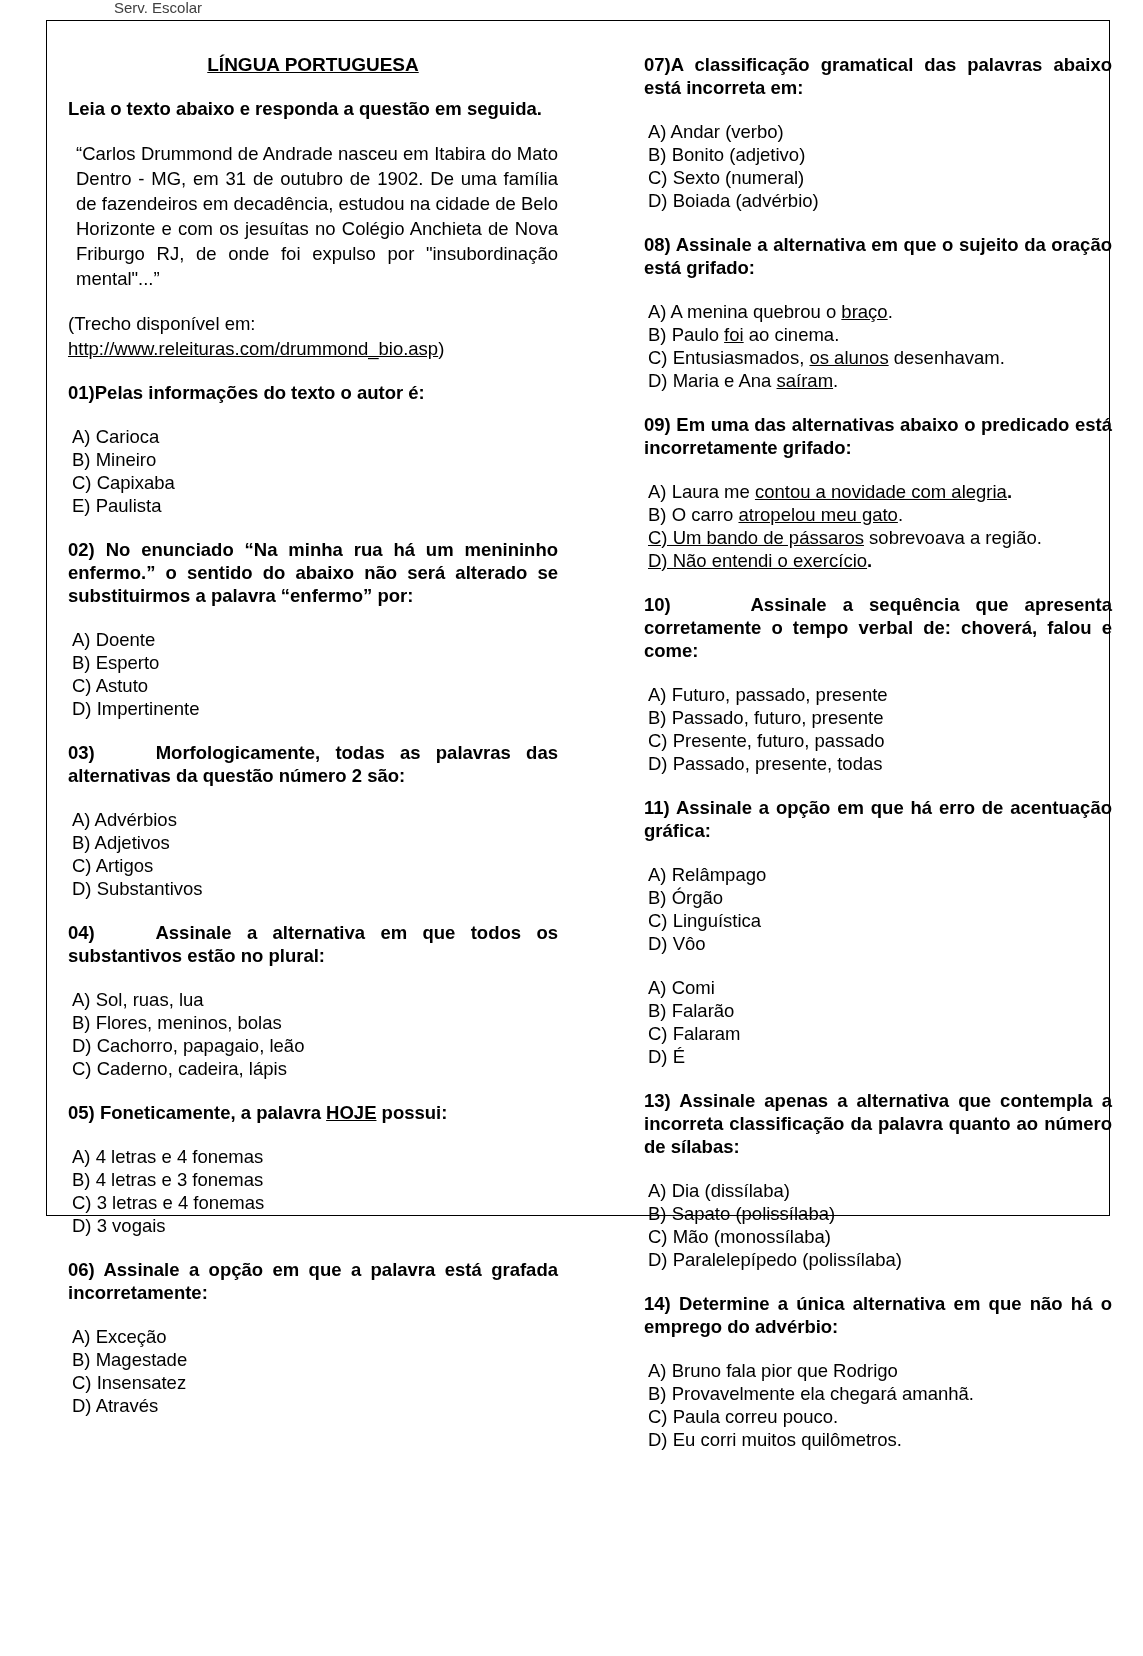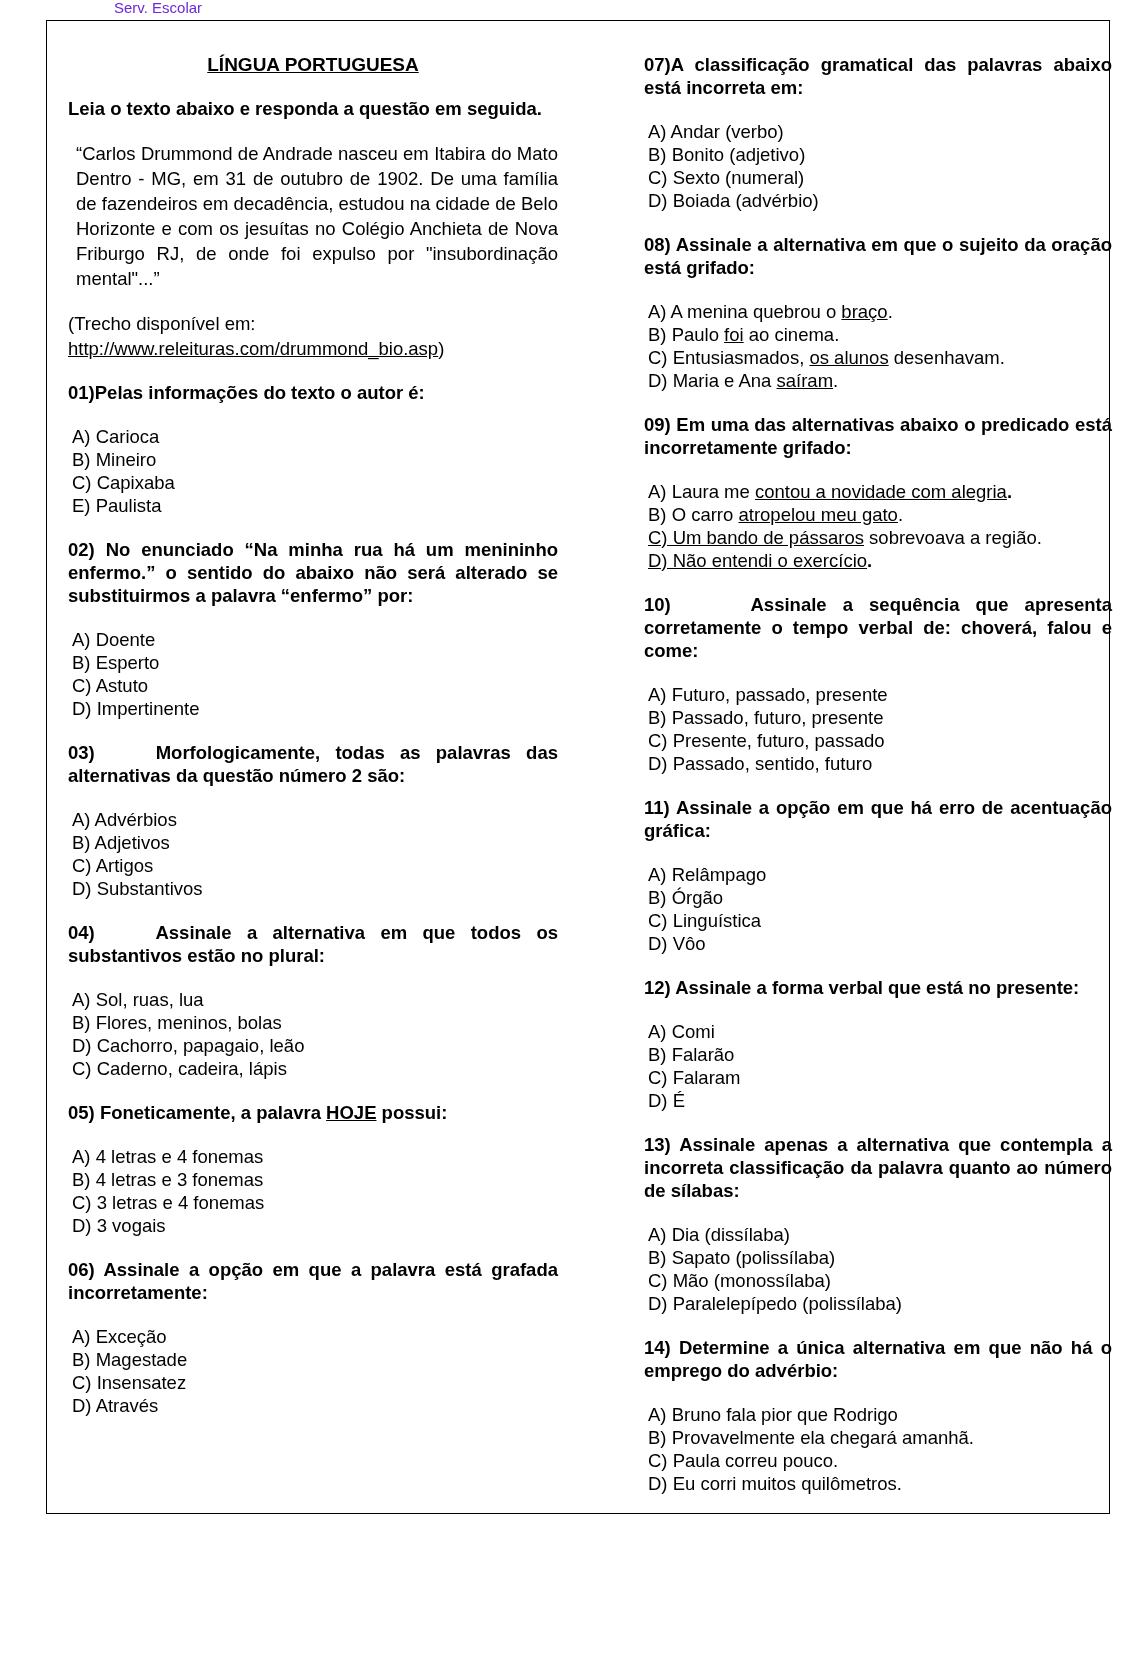--- a/index.html
+++ b/index.html
@@ -2,25 +2,25 @@
 <html><head>
 <meta charset="utf-8">
 <style>
   html, body { margin: 0; padding: 0; background: #ffffff; }
   body {
     width: 1143px; height: 1656px; position: relative; overflow: hidden;
     font-family: "Liberation Sans", sans-serif; color: #000;
   }
   .header-label {
     position: absolute; left: 114px; top: -1px;
-    font-size: 15px; color: #6d28d9;
+    font-size: 15px; color: #404040;
   }
   .frame {
     position: absolute; left: 46px; top: 20px;
-    width: 1064px; height: 1494px;
+    width: 1064px; height: 1196px;
     border: 1.5px solid #000; box-sizing: border-box;
   }
   .col {
     position: absolute; top: 0;
     font-size: 18.5px; line-height: 23px;
   }
   .col.left { left: 21px; width: 490px; top: 32px; }
   .col.right { left: 597px; width: 468px; top: 32px; }
   .title {
     text-align: center; font-weight: bold; text-decoration: underline;
@@ -149,36 +149,35 @@
         <li><span></span><span class="u">D) Não entendi o exercício</span><b>.</b></li>
       </ul>
     </div>
 
     <div class="q">
       <div class="q-stem"><span>10)</span>&nbsp;&nbsp;&nbsp;&nbsp; <span>Assinale a sequência que apresenta corretamente o tempo verbal de: choverá, falou e come:</span></div>
       <ul class="opts">
         <li>A) Futuro, passado, presente</li>
         <li>B) Passado, futuro, presente</li>
         <li>C) Presente, futuro, passado</li>
-        <li>D) Passado, sentido, futuro</li>
+        <li>D) Passado, presente, todas</li>
       </ul>
     </div>
 
     <div class="q">
       <div class="q-stem"><span>11)</span> <span>Assinale a opção em que há erro de acentuação gráfica:</span></div>
       <ul class="opts">
         <li>A) Relâmpago</li>
         <li>B) Órgão</li>
         <li>C) Linguística</li>
         <li>D) Vôo</li>
       </ul>
     </div>
 
     <div class="q">
-      <div class="q-stem"><span>12)</span> <span>Assinale a forma verbal que está no presente:</span></div>
       <ul class="opts">
         <li>A) Comi</li>
         <li>B) Falarão</li>
         <li>C) Falaram</li>
         <li>D) É</li>
       </ul>
     </div>
 
     <div class="q">
       <div class="q-stem"><span>13)</span> <span>Assinale apenas a alternativa que contempla a incorreta classificação da palavra quanto ao número de sílabas:</span></div>

